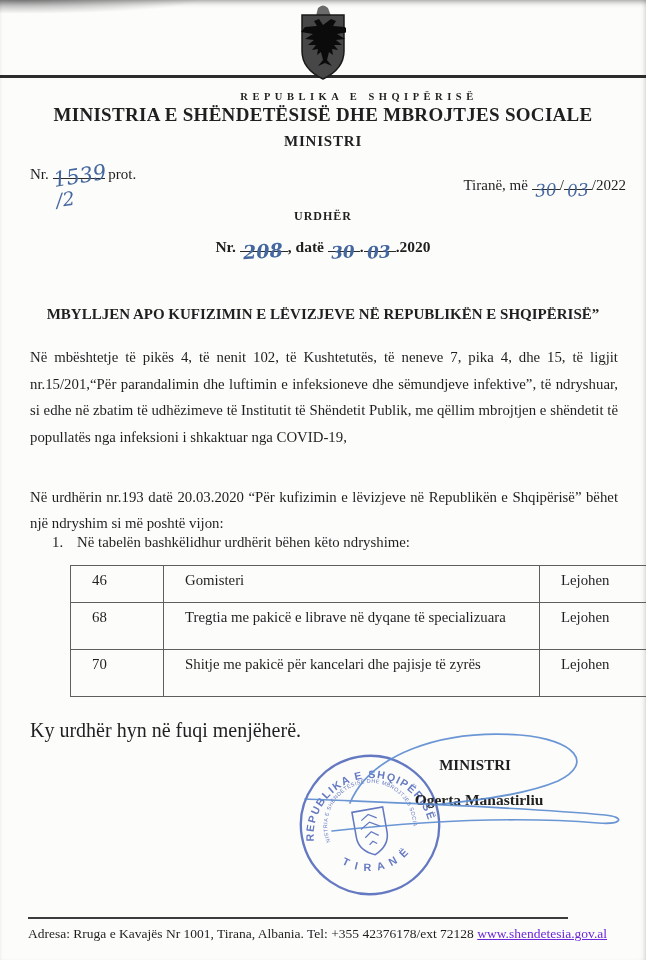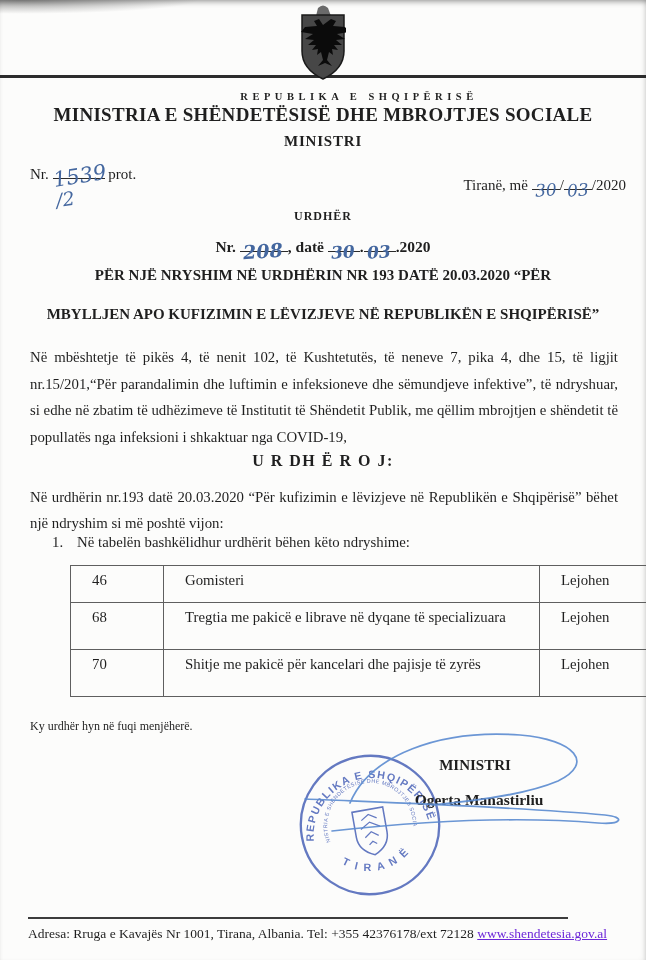--- a/index.html
+++ b/index.html
@@ -42,21 +42,21 @@
   table.changes{
     position:absolute;top:565px;left:70px;width:538px;
     border-collapse:collapse;font-size:14.8px;table-layout:fixed;
   }
   table.changes td{border:1.6px solid #5f5f5f;padding:4px 21px;vertical-align:top;line-height:21px;}
   td.c-nr{width:50px;}
   td.c-act{width:333px;text-align:justify;}
   td.c-st{width:153px;}
   tr.r1 td{height:28px;}
   tr.r2 td,tr.r3 td{height:38px;}
-  .closing{top:719px;left:30px;font-size:12px;}
+  .closing{top:719px;left:30px;font-size:20px;}
   
   .sig-title{top:757px;left:400px;width:150px;text-align:center;font-size:15px;font-weight:bold;z-index:2;}
   .sig-name{top:791px;left:398px;width:162px;text-align:center;font-size:15.5px;font-weight:bold;z-index:2;}
   .stamp{top:751px;left:296px;width:148px;height:148px;z-index:1;opacity:.85;transform:rotate(-10deg);}
   .signature{top:715px;left:290px;width:350px;height:130px;z-index:3;}
   
   .footer-rule{top:917px;left:28px;width:540px;height:2px;background:#3c3c3c;}
   .footer-text{top:926px;left:28px;font-size:13.5px;white-space:nowrap;}
   .footer-link{color:#6d28d9;text-decoration:underline;}
   
@@ -91,43 +91,41 @@
     <span>prot.</span>
   </div>
   <div class="abs hw-frac">/2</div>
 
   <div class="abs print date-line">
     <span>Tiranë, më</span>
     <span class="uline" style="width:28px;">
       <span class="hw hw-sm">30</span>
     </span><span>/</span><span class="uline" style="width:28px;">
       <span class="hw hw-sm">03</span>
-    </span><span>/2020</span>
+    </span><span>/2022</span>
   </div>
 
   <div class="abs center order-heading">URDHËR</div>
 
   <div class="abs center order-nr">
     <span>Nr.</span>
     <span class="uline" style="width:48px;">
       <span class="hw hw-sm" style="font-size:19px;top:-11px;">208</span>
     </span><span>, datë</span>
     <span class="uline" style="width:32px;">
       <span class="hw hw-sm">30</span>
     </span><span>.</span><span class="uline" style="width:32px;">
       <span class="hw hw-sm">03</span>
     </span><span>.2020</span>
   </div>
 
-  <div class="abs center title1">PËR NJË NRYSHIM NË URDHËRIN NR 193 DATË 20.03.2020 “PËR</div>
   <div class="abs center title2">MBYLLJEN APO KUFIZIMIN E LËVIZJEVE NË REPUBLIKËN E SHQIPËRISË”</div>
 
   <div class="abs preamble">Në mbështetje të pikës 4, të nenit 102, të Kushtetutës, të neneve 7, pika 4, dhe 15, të ligjit nr.15/201,“Për parandalimin dhe luftimin e infeksioneve dhe sëmundjeve infektive”, të ndryshuar, si edhe në zbatim të udhëzimeve të Institutit të Shëndetit Publik, me qëllim mbrojtjen e shëndetit të popullatës nga infeksioni i shkaktuar nga COVID-19,</div>
 
-  <div class="abs center decree-heading">U R DH Ë R O J:</div>
   <div class="abs decree-intro">Në urdhërin nr.193 datë 20.03.2020 “Për kufizimin e lëvizjeve në Republikën e Shqipërisë” bëhet një ndryshim si më poshtë vijon:</div>
 
   <div class="abs list-item">
     <span>1.</span>
     <span>Në tabelën bashkëlidhur urdhërit bëhen këto ndryshime:</span>
   </div>
 
   <table class="changes">
     <tbody>
       <tr class="r1">

